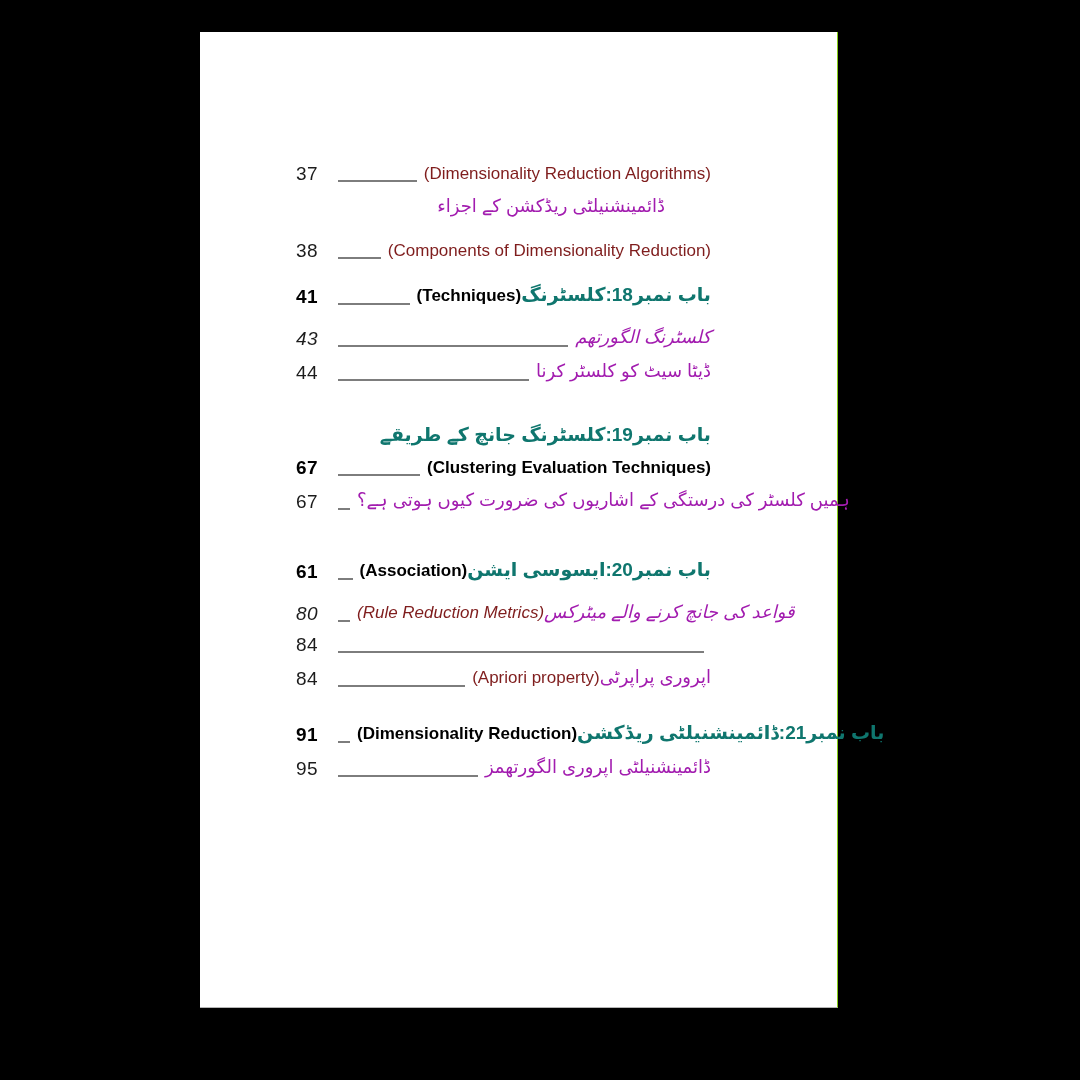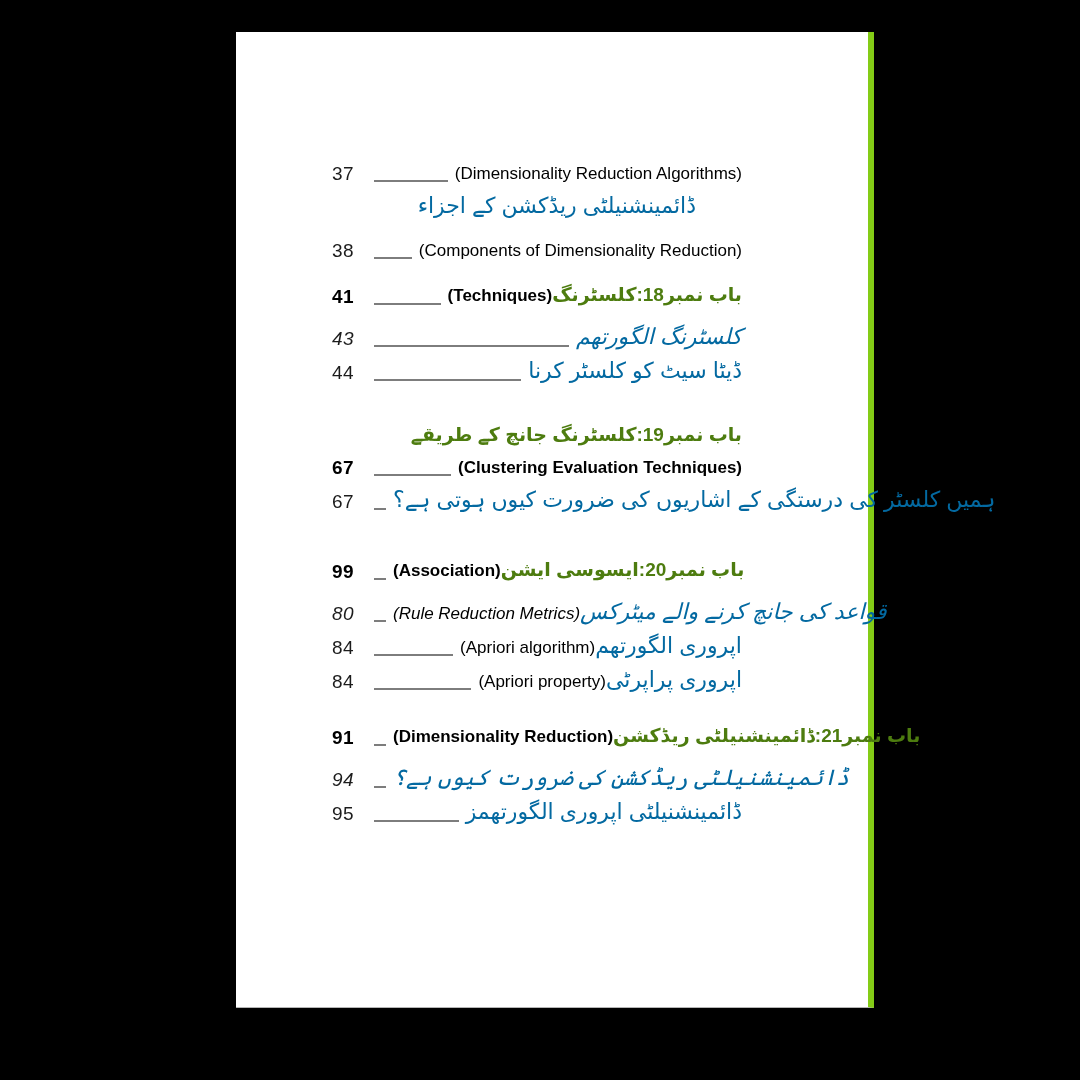--- a/index.html
+++ b/index.html
@@ -8,24 +8,23 @@
     background:#000;
     overflow:hidden;
     font-family:"Liberation Sans","DejaVu Sans",sans-serif;
     color:#111;
   }
   .sheet{
     position:absolute;
     left:200px;top:32px;
     width:638px;height:976px;
     background:#fff;
-    border-right:6px solid #84cc16;
+    border-right:1px solid #84cc16;
     border-bottom:1px solid #b5b5b5;
     box-sizing:border-box;
-    margin-left:36px;
   }
   .toc{
     padding:128px 126px 0 96px;
   }
   .row{
     display:flex;
     align-items:flex-end;
     min-height:27px;
   }
   .num{
@@ -48,29 +47,29 @@
   .entry{
     direction:rtl;
     text-align:right;
     white-space:nowrap;
     line-height:26px;
   }
   .eng{
     direction:ltr;
     unicode-bidi:embed;
     font-size:17px;
-    color:#000000;
+    color:#7f1d1d;
   }
   .urdu{
-    font-size:22px;
+    font-size:18px;
     line-height:30px;
-    color:#0369a1;
+    color:#a21caf;
   }
   .row.bold .eng{font-weight:bold;color:#000;}
-  .row.bold .urdu{font-weight:bold;font-size:19px;color:#4d7c0f;}
+  .row.bold .urdu{font-weight:bold;font-size:19px;color:#0f766e;}
   .urdu-note{
     justify-content:flex-end;
     padding-right:46px;
   }
   .chapter-head{
     justify-content:flex-end;
     align-items:flex-end;
   }
   
   .mt-s{margin-top:4px;}
@@ -130,54 +129,48 @@
       <span class="entry"><span class="eng">(Clustering Evaluation Techniques)</span></span>
     </div>
 
     <div class="row mt-s">
       <span class="num">67</span>
       <span class="leader"></span>
       <span class="entry"><span class="urdu">ہمیں کلسٹر کی درستگی کے اشاریوں کی ضرورت کیوں ہوتی ہے؟</span></span>
     </div>
 
     <div class="row bold mt-gap2">
-      <span class="num bold">99</span>
+      <span class="num bold">61</span>
       <span class="leader"></span>
       <span class="entry"><span class="urdu">باب نمبر20:ایسوسی ایشن</span><span class="eng">(Association)</span></span>
     </div>
 
     <div class="row mt-m">
       <span class="num">80</span>
       <span class="leader"></span>
       <span class="entry"><span class="urdu">قواعد کی جانچ کرنے والے میٹرکس</span><span class="eng">(Rule Reduction Metrics)</span></span>
     </div>
 
     <div class="row mt-s">
       <span class="num">84</span>
       <span class="leader"></span>
-      <span class="entry"><span class="urdu">اپروری الگورتھم</span><span class="eng">(Apriori  algorithm)</span></span>
     </div>
 
     <div class="row mt-s">
       <span class="num">84</span>
       <span class="leader"></span>
       <span class="entry"><span class="urdu">اپروری پراپرٹی</span><span class="eng">(Apriori property)</span></span>
     </div>
 
     <div class="row bold mt-gap3">
       <span class="num bold">91</span>
       <span class="leader"></span>
       <span class="entry"><span class="urdu">باب نمبر21:ڈائمینشنیلٹی ریڈکشن</span><span class="eng">(Dimensionality Reduction)</span></span>
     </div>
 
-    <div class="row mt-m">
-      <span class="num">94</span>
-      <span class="leader"></span>
-      <span class="entry"><span class="urdu">ڈائمینشنیلٹی ریڈکشن کی ضرورت کیوں ہے؟</span></span>
-    </div>
 
     <div class="row mt-s">
       <span class="num">95</span>
       <span class="leader"></span>
       <span class="entry"><span class="urdu">ڈائمینشنیلٹی اپروری الگورتھمز</span></span>
     </div>
 
   </div>
 </div>
 

